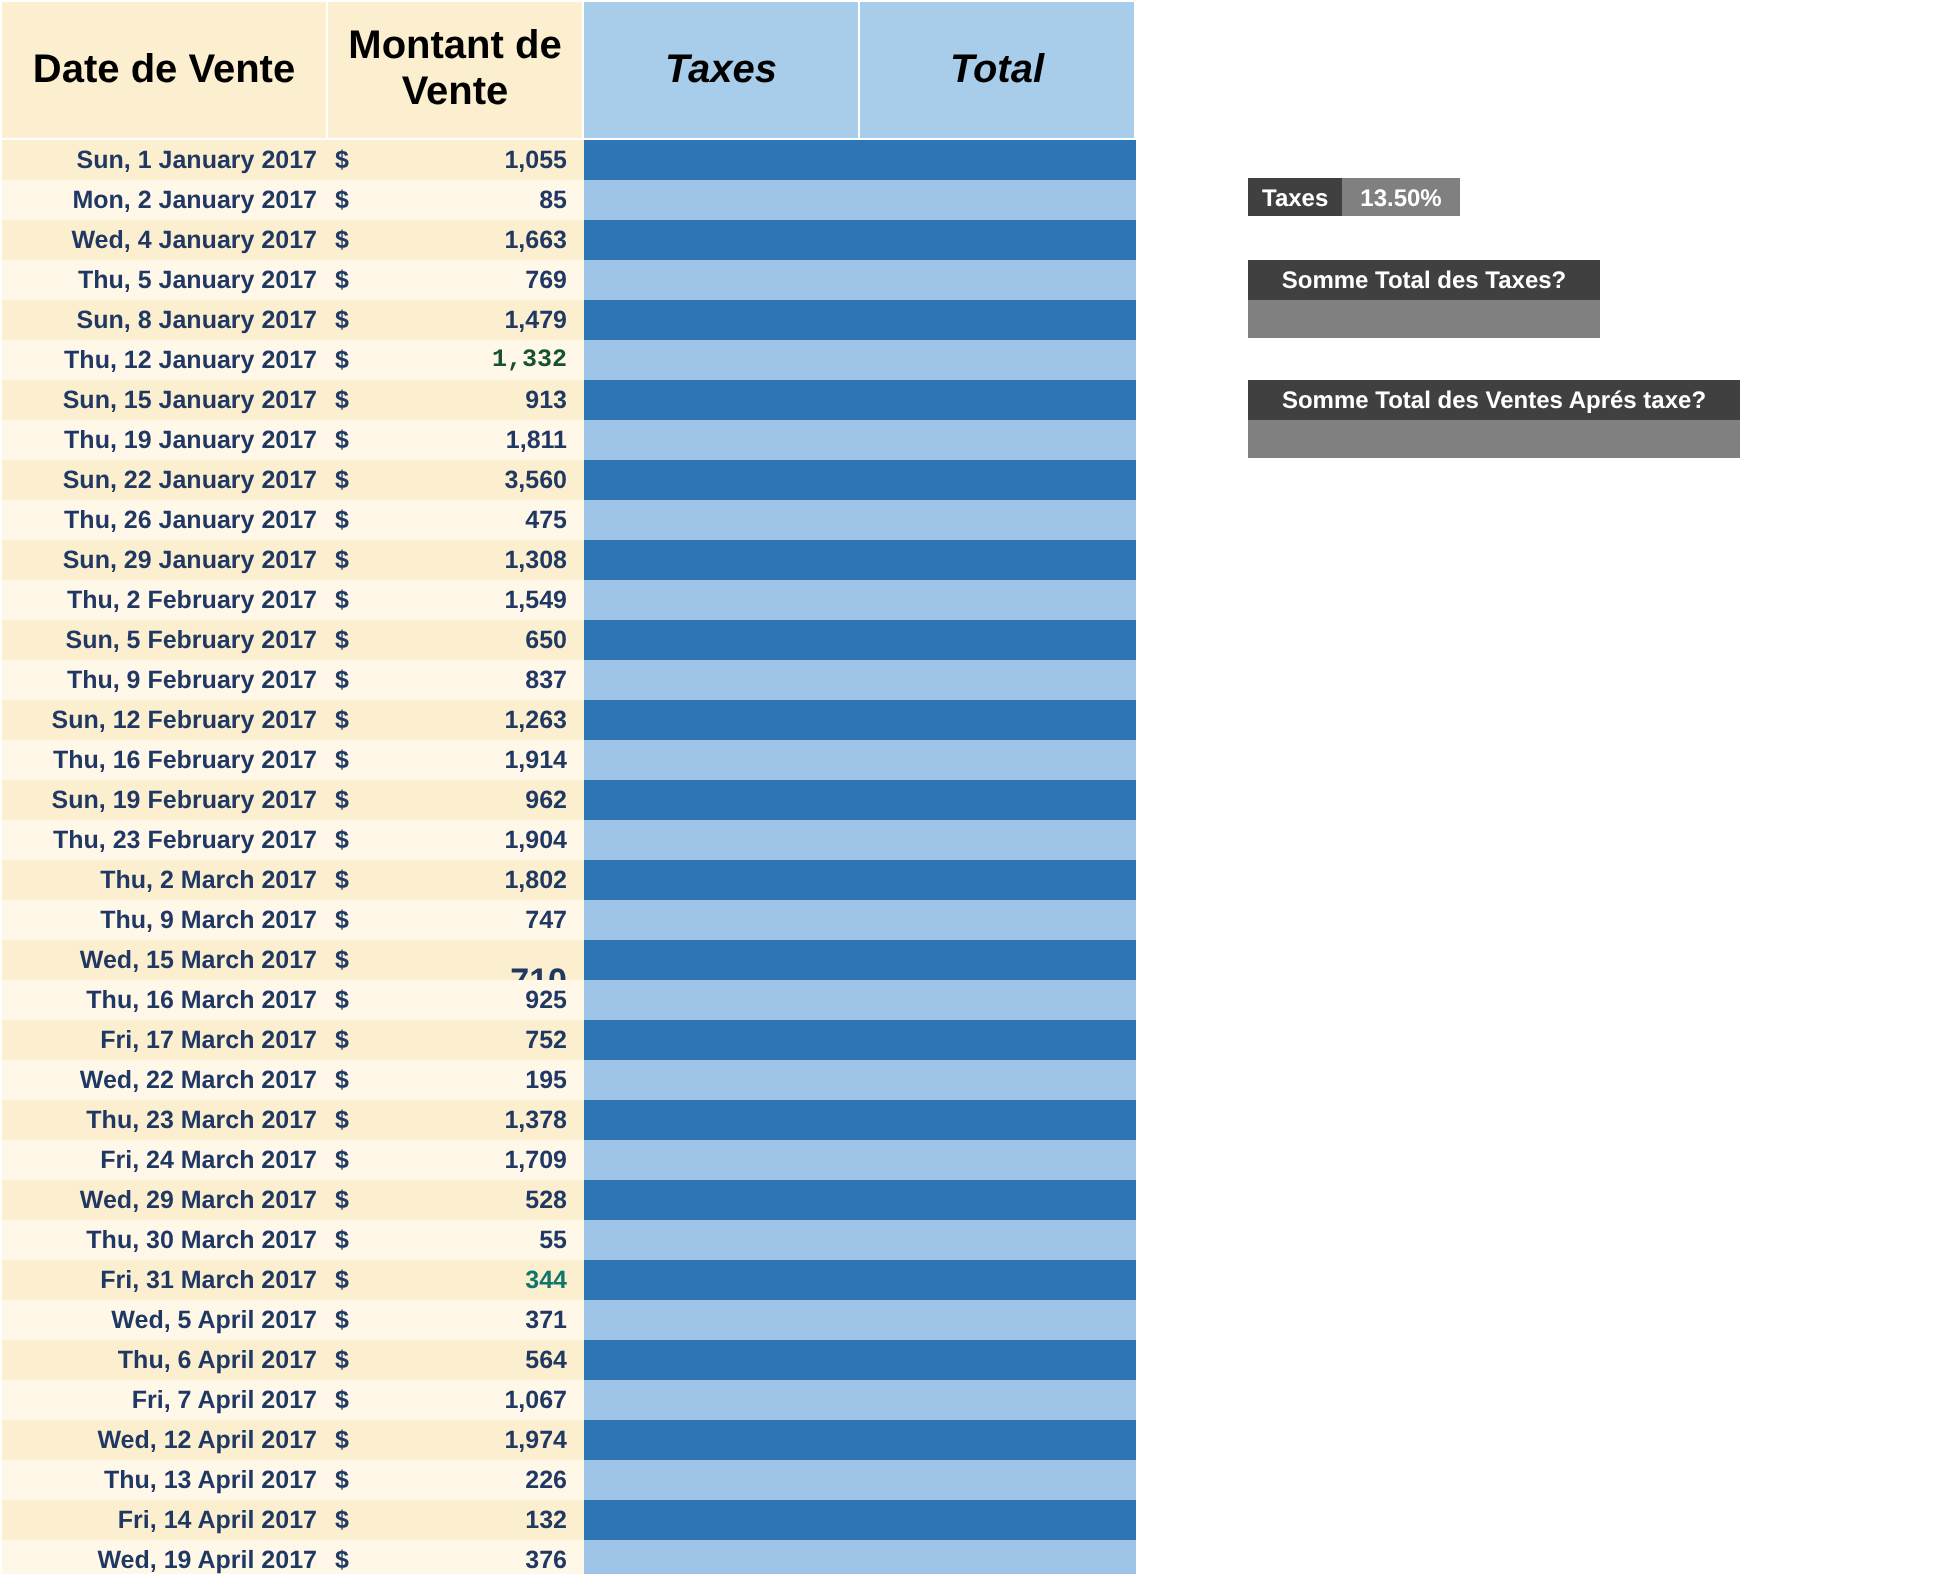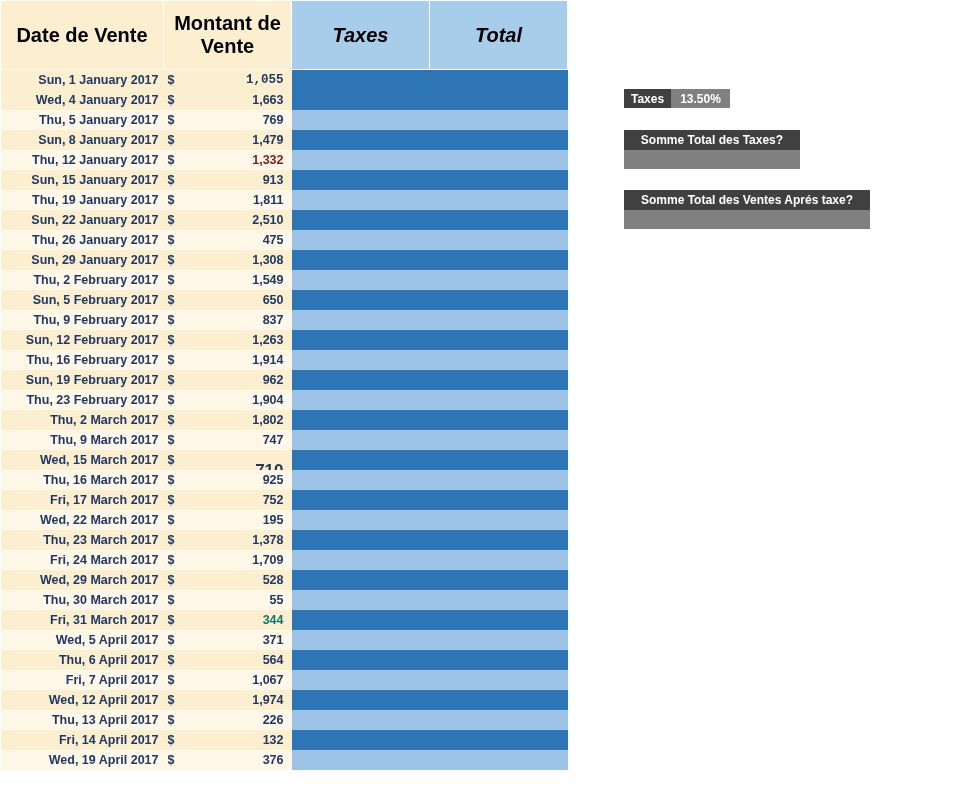--- a/index.html
+++ b/index.html
@@ -160,21 +160,32 @@
         <th class="h-tax">Taxes</th>
         <th class="h-total">Total</th>
       </tr>
     </thead>
     <tbody id="table-body">
         <tr class="odd">
           <td class="date">Sun, 1 January 2017</td>
           <td class="" style="padding: 0px; background: rgb(252, 239, 207);">
             <div style="display: flex; justify-content: space-between; align-items: center; height: 20px; padding: 0px 8px 0px 4px;">
               <span style="color: rgb(31, 56, 100); font-weight: bold; font-size: 12.5px;">$</span>
-              <span style="color: rgb(31, 56, 100); font-weight: bold; font-size: 12.5px; font-family: Liberation Mono, monospace;">1,055</span>
+              <span style="color: rgb(31, 56, 100); font-weight: bold; font-size: 12.5px;">1,055</span>
+            </div>
+          </td>
+          <td class="tax"></td>
+          <td class="total"></td>
+        </tr>
+        <tr class="even">
+          <td class="date">Mon, 2 January 2017</td>
+          <td class="" style="padding: 0px; background: rgb(255, 248, 232);">
+            <div style="display: flex; justify-content: space-between; align-items: center; height: 20px; padding: 0px 8px 0px 4px;">
+              <span style="color: rgb(31, 56, 100); font-weight: bold; font-size: 12.5px;">$</span>
+              <span style="color: rgb(31, 56, 100); font-weight: bold; font-size: 12.5px;">85</span>
             </div>
           </td>
           <td class="tax"></td>
           <td class="total"></td>
         </tr>
         <tr class="odd">
           <td class="date">Wed, 4 January 2017</td>
           <td class="" style="padding: 0px; background: rgb(252, 239, 207);">
             <div style="display: flex; justify-content: space-between; align-items: center; height: 20px; padding: 0px 8px 0px 4px;">
               <span style="color: rgb(31, 56, 100); font-weight: bold; font-size: 12.5px;">$</span>
@@ -204,21 +215,21 @@
             </div>
           </td>
           <td class="tax"></td>
           <td class="total"></td>
         </tr>
         <tr class="even">
           <td class="date">Thu, 12 January 2017</td>
           <td class="" style="padding: 0px; background: rgb(255, 248, 232);">
             <div style="display: flex; justify-content: space-between; align-items: center; height: 20px; padding: 0px 8px 0px 4px;">
               <span style="color: rgb(31, 56, 100); font-weight: bold; font-size: 12.5px;">$</span>
-              <span style="color: #7f1d1d; font-weight: bold; font-size: 12.5px;">1,332</span>
+              <span style="color: #14532d; font-weight: bold; font-size: 12.5px; font-family: Liberation Mono, monospace;">1,332</span>
             </div>
           </td>
           <td class="tax"></td>
           <td class="total"></td>
         </tr>
         <tr class="odd">
           <td class="date">Sun, 15 January 2017</td>
           <td class="" style="padding: 0px; background: rgb(252, 239, 207);">
             <div style="display: flex; justify-content: space-between; align-items: center; height: 20px; padding: 0px 8px 0px 4px;">
               <span style="color: rgb(31, 56, 100); font-weight: bold; font-size: 12.5px;">$</span>
@@ -237,21 +248,21 @@
             </div>
           </td>
           <td class="tax"></td>
           <td class="total"></td>
         </tr>
         <tr class="odd">
           <td class="date">Sun, 22 January 2017</td>
           <td class="" style="padding: 0px; background: rgb(252, 239, 207);">
             <div style="display: flex; justify-content: space-between; align-items: center; height: 20px; padding: 0px 8px 0px 4px;">
               <span style="color: rgb(31, 56, 100); font-weight: bold; font-size: 12.5px;">$</span>
-              <span style="color: rgb(31, 56, 100); font-weight: bold; font-size: 12.5px;">2,510</span>
+              <span style="color: rgb(31, 56, 100); font-weight: bold; font-size: 12.5px;">3,560</span>
             </div>
           </td>
           <td class="tax"></td>
           <td class="total"></td>
         </tr>
         <tr class="even">
           <td class="date">Thu, 26 January 2017</td>
           <td class="" style="padding: 0px; background: rgb(255, 248, 232);">
             <div style="display: flex; justify-content: space-between; align-items: center; height: 20px; padding: 0px 8px 0px 4px;">
               <span style="color: rgb(31, 56, 100); font-weight: bold; font-size: 12.5px;">$</span>

